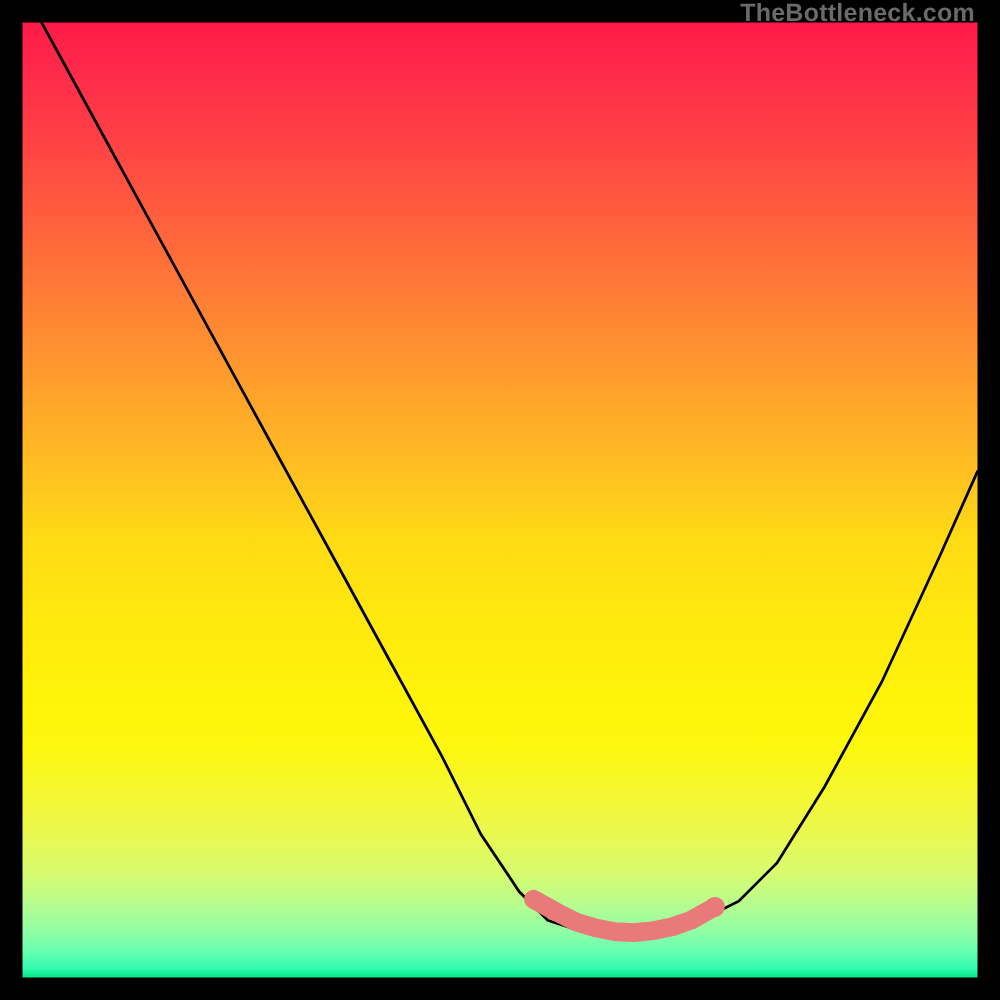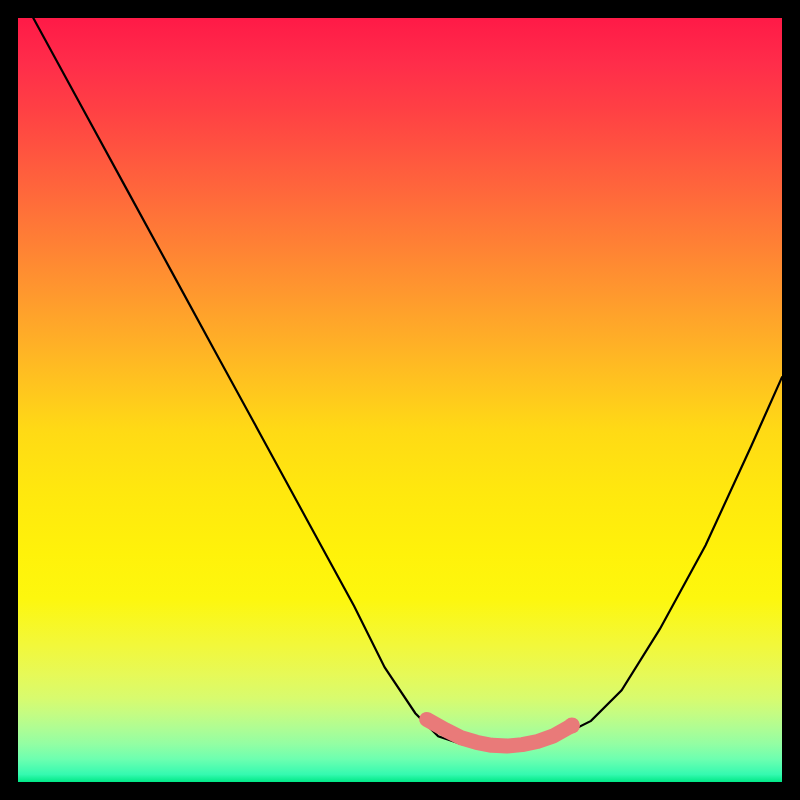--- a/index.html
+++ b/index.html
@@ -86,13 +86,14 @@
 
 <div class="chart-container">
   <div class="plot-area"></div>
 
   <svg class="overlay" viewBox="0 0 764 764">
     <path id="curve-path" class="curve" d="M15.3 0.0 L61.1 84.0 L107.0 168.1 L152.8 252.1 L198.6 336.2 L244.5 420.2 L290.3 504.2 L336.2 588.3 L366.7 649.4 L397.3 695.2 L420.2 718.2 L443.1 725.8 L473.7 729.6 L496.6 729.6 L519.5 725.8 L542.4 718.2 L573.0 702.9 L603.6 672.3 L641.8 611.2 L687.6 527.2 L733.4 427.8 L764.0 359.1"></path>
     <path id="trough-path" class="trough" d="M408.7 701.4 L427.8 712.0 L443.1 719.7 L458.4 724.3 L473.7 727.3 L489.0 728.1 L504.2 726.6 L519.5 723.5 L534.8 718.2 L553.9 707.5"></path>
     <circle id="marker-dot" class="dot" r="8" cx="553.9" cy="707.5"></circle>
   </svg>
 
+  <div class="watermark">TheBottleneck.com</div>
 </div>
 
 </body></html>

